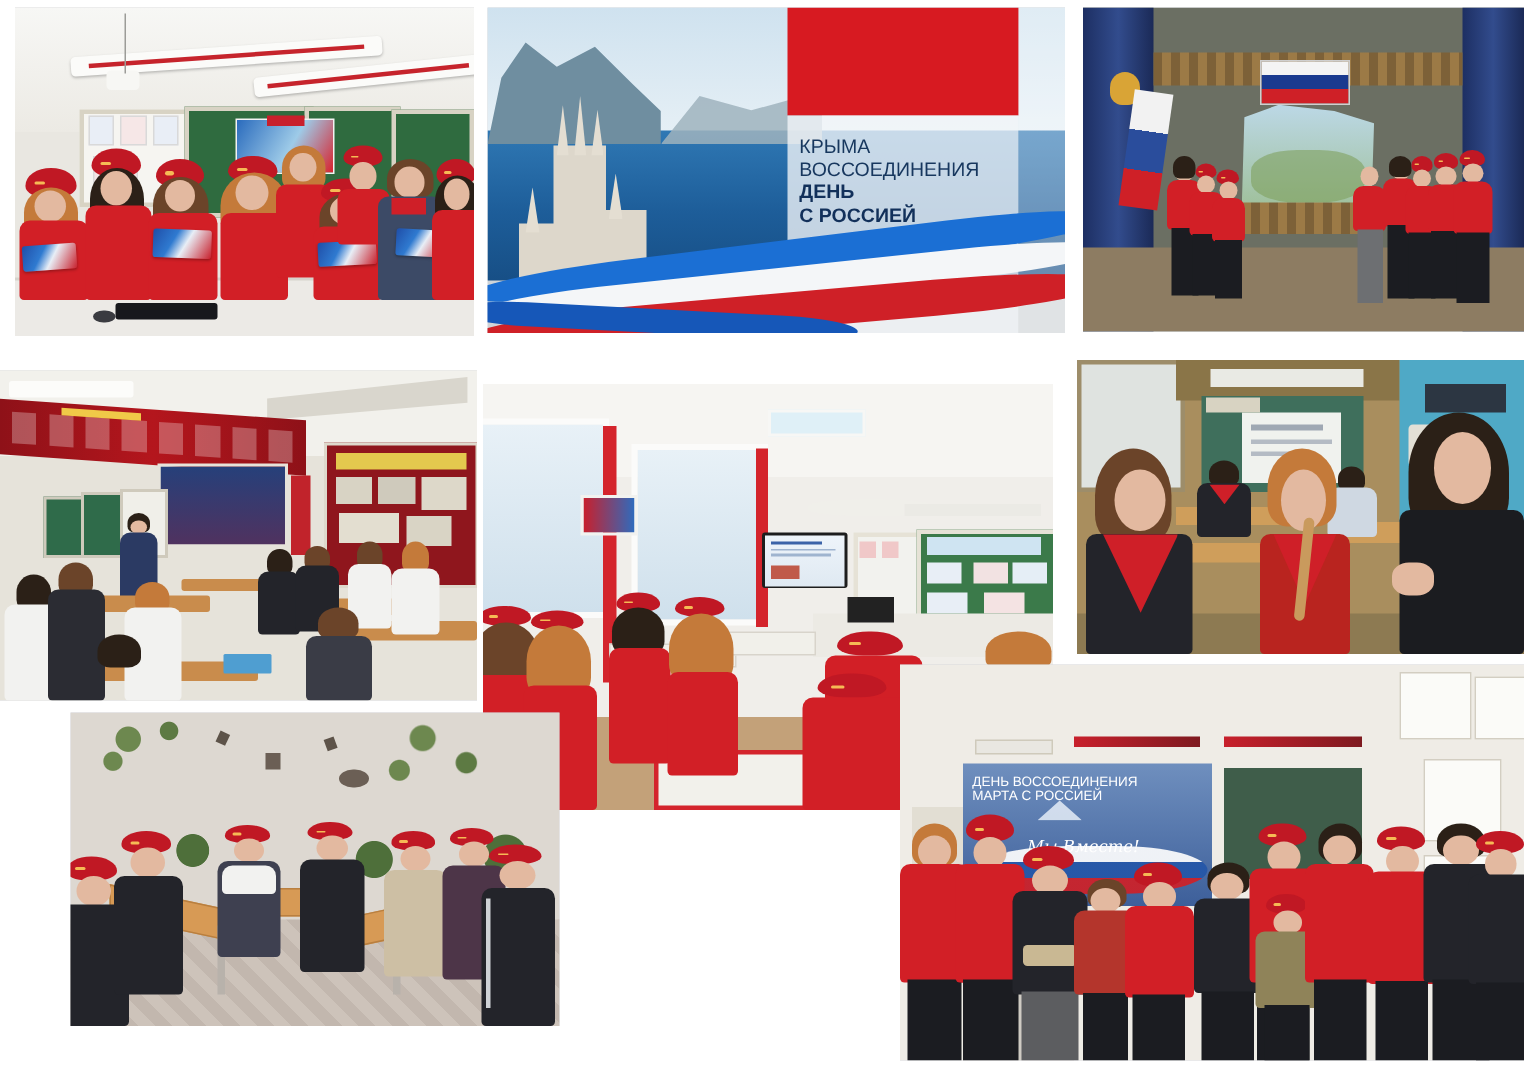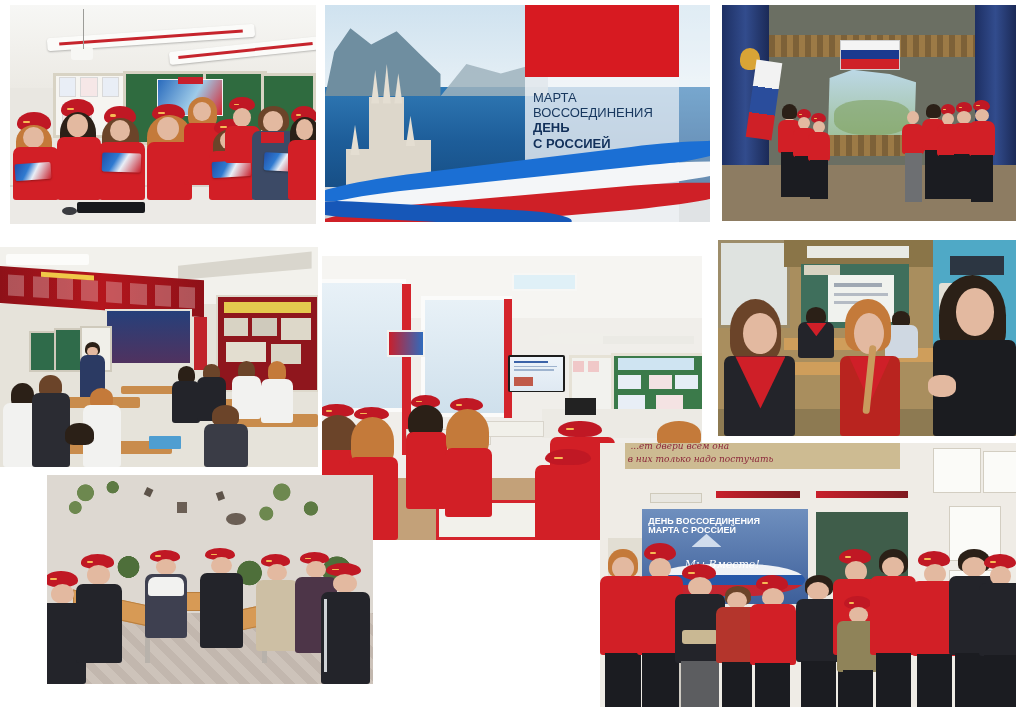--- a/index.html
+++ b/index.html
@@ -88,21 +88,21 @@
   #p7 .wallp{position:absolute;inset:0;background:#ddd8d1;}
   #p7 .tbl{position:absolute;background:#d79a55;border:1px solid #b97f3f;}
   #p7 .rug{position:absolute;left:0;right:0;bottom:0;background:#cfc5bd;}
 
   
   #p8 .wallp{position:absolute;inset:0;background:#efece6;}
   #p8 .woodband{position:absolute;background:#cdbb92;}
   #p8 .cursive{position:absolute;color:#8a2639;font-family:"DejaVu Serif",serif;font-style:italic;white-space:nowrap;}
   #p8 .scr{position:absolute;background:linear-gradient(#6f8fbe,#3d5f9a);}
   #p8 .greenb{position:absolute;background:#3f5d4a;}
-  #p8 .scrtitle{position:absolute;color:#fff;font-weight:bold;line-height:1.1;}
+  #p8 .scrtitle{position:absolute;color:#fff;font-weight:normal;line-height:1.1;}
   #p8 .scrslog{position:absolute;color:#fff;font-style:italic;font-family:"DejaVu Serif",serif;}
   #p8 .flagwave{position:absolute;background:linear-gradient(#fdfdfd 0 34%,#2456a8 34% 67%,#cf2027 67% 100%);border-radius:40%/50%;opacity:.92;}
   #p8 .sheet{position:absolute;background:#fbfbf8;border:1px solid #d3cec2;}
 </style>
 </head>
 <body>
 
 <div class="collage">
 
   <div class="photo" id="p1" style="left:10px;top:5px;width:306px;height:219px;">
@@ -208,21 +208,21 @@
         <div class="lay spire" style="left:12%;top:36%;width:8%;height:20%;"></div>
         <div class="lay spire" style="left:60%;top:30%;width:8%;height:20%;"></div>
         <div class="lay" style="left:0;bottom:0;width:100%;height:16%;background:#4f4234;clip-path:polygon(0 40%,22% 10%,48% 46%,76% 8%,100% 36%,100% 100%,0 100%);"></div>
         <div class="lay" style="left:2%;bottom:6%;width:22%;height:16%;background:#3f6a3a;border-radius:50%;"></div>
       </div>
 
       <div class="redbox" style="left:52%;top:0;width:40%;height:33%;"></div>
       <div class="whitebox" style="left:52%;top:33%;width:40%;height:67%;opacity:.78;"></div>
       <div class="lay" style="left:92%;top:0;width:8%;height:100%;background:rgba(255,255,255,.35);"></div>
       <div class="poster-sub" style="left:54%;top:39%;font-size:13px;">
-        <span>МАРТА</span><br>
+        <span>КРЫМА</span><br>
         <span>ВОССОЕДИНЕНИЯ</span><br>
         <b>ДЕНЬ</b><br>
         <b>С РОССИЕЙ</b>
       </div>
 
       <div class="flagband">
         <span style="bottom:44%;height:24%;background:#1b6fd4;transform:rotate(-7deg);"></span>
         <span style="bottom:26%;height:22%;background:#f4f6f8;transform:rotate(-6deg);"></span>
         <span style="bottom:4%;height:26%;background:#cf2027;transform:rotate(-5deg);"></span>
         <span style="bottom:0;height:18%;background:#1657b8;transform:rotate(3deg);left:-6%;width:70%;"></span>
@@ -576,24 +576,20 @@
         <div class="lay head" style="left:24%;top:9%;width:50%;height:16%;"></div>
         <div class="lay torso-dark" style="left:0;top:24%;width:100%;height:76%;"></div>
         <div class="lay" style="left:6%;top:30%;width:6%;height:60%;background:#cfd2d6;"></div>
       </div>
     </div>
   </div>
 
   <div class="photo" id="p8" style="left:600px;top:443px;width:416px;height:264px;">
     <div class="scene">
       <div class="wallp"></div>
-      <div class="woodband" style="left:6%;top:0;width:66%;height:10%;">
-        <div class="cursive" style="left:2%;top:-6%;font-size:9px;">...ет двери всем она</div>
-        <div class="cursive" style="left:1%;top:42%;font-size:9px;">в них только надо постучать</div>
-      </div>
       <div class="sheet" style="left:80%;top:2%;width:11%;height:16%;"></div>
       <div class="sheet" style="left:92%;top:3%;width:8%;height:15%;"></div>
       <div class="sheet" style="left:84%;top:24%;width:12%;height:20%;"></div>
       <div class="sheet" style="left:84%;top:48%;width:13%;height:22%;"></div>
       <div class="lay" style="left:12%;top:19%;width:12%;height:3%;background:#e9e7e1;border:1px solid #cfcabb;"></div>
       <div class="lay" style="left:28%;top:18%;width:20%;height:3%;background:linear-gradient(90deg,#c8202c,#7e1a20);"></div>
       <div class="lay" style="left:52%;top:18%;width:22%;height:3%;background:linear-gradient(90deg,#c8202c,#7e1a20);"></div>
 
       <div class="scr" style="left:10%;top:25%;width:40%;height:36%;">
         <div class="scrtitle" style="left:4%;top:8%;font-size:9px;">

